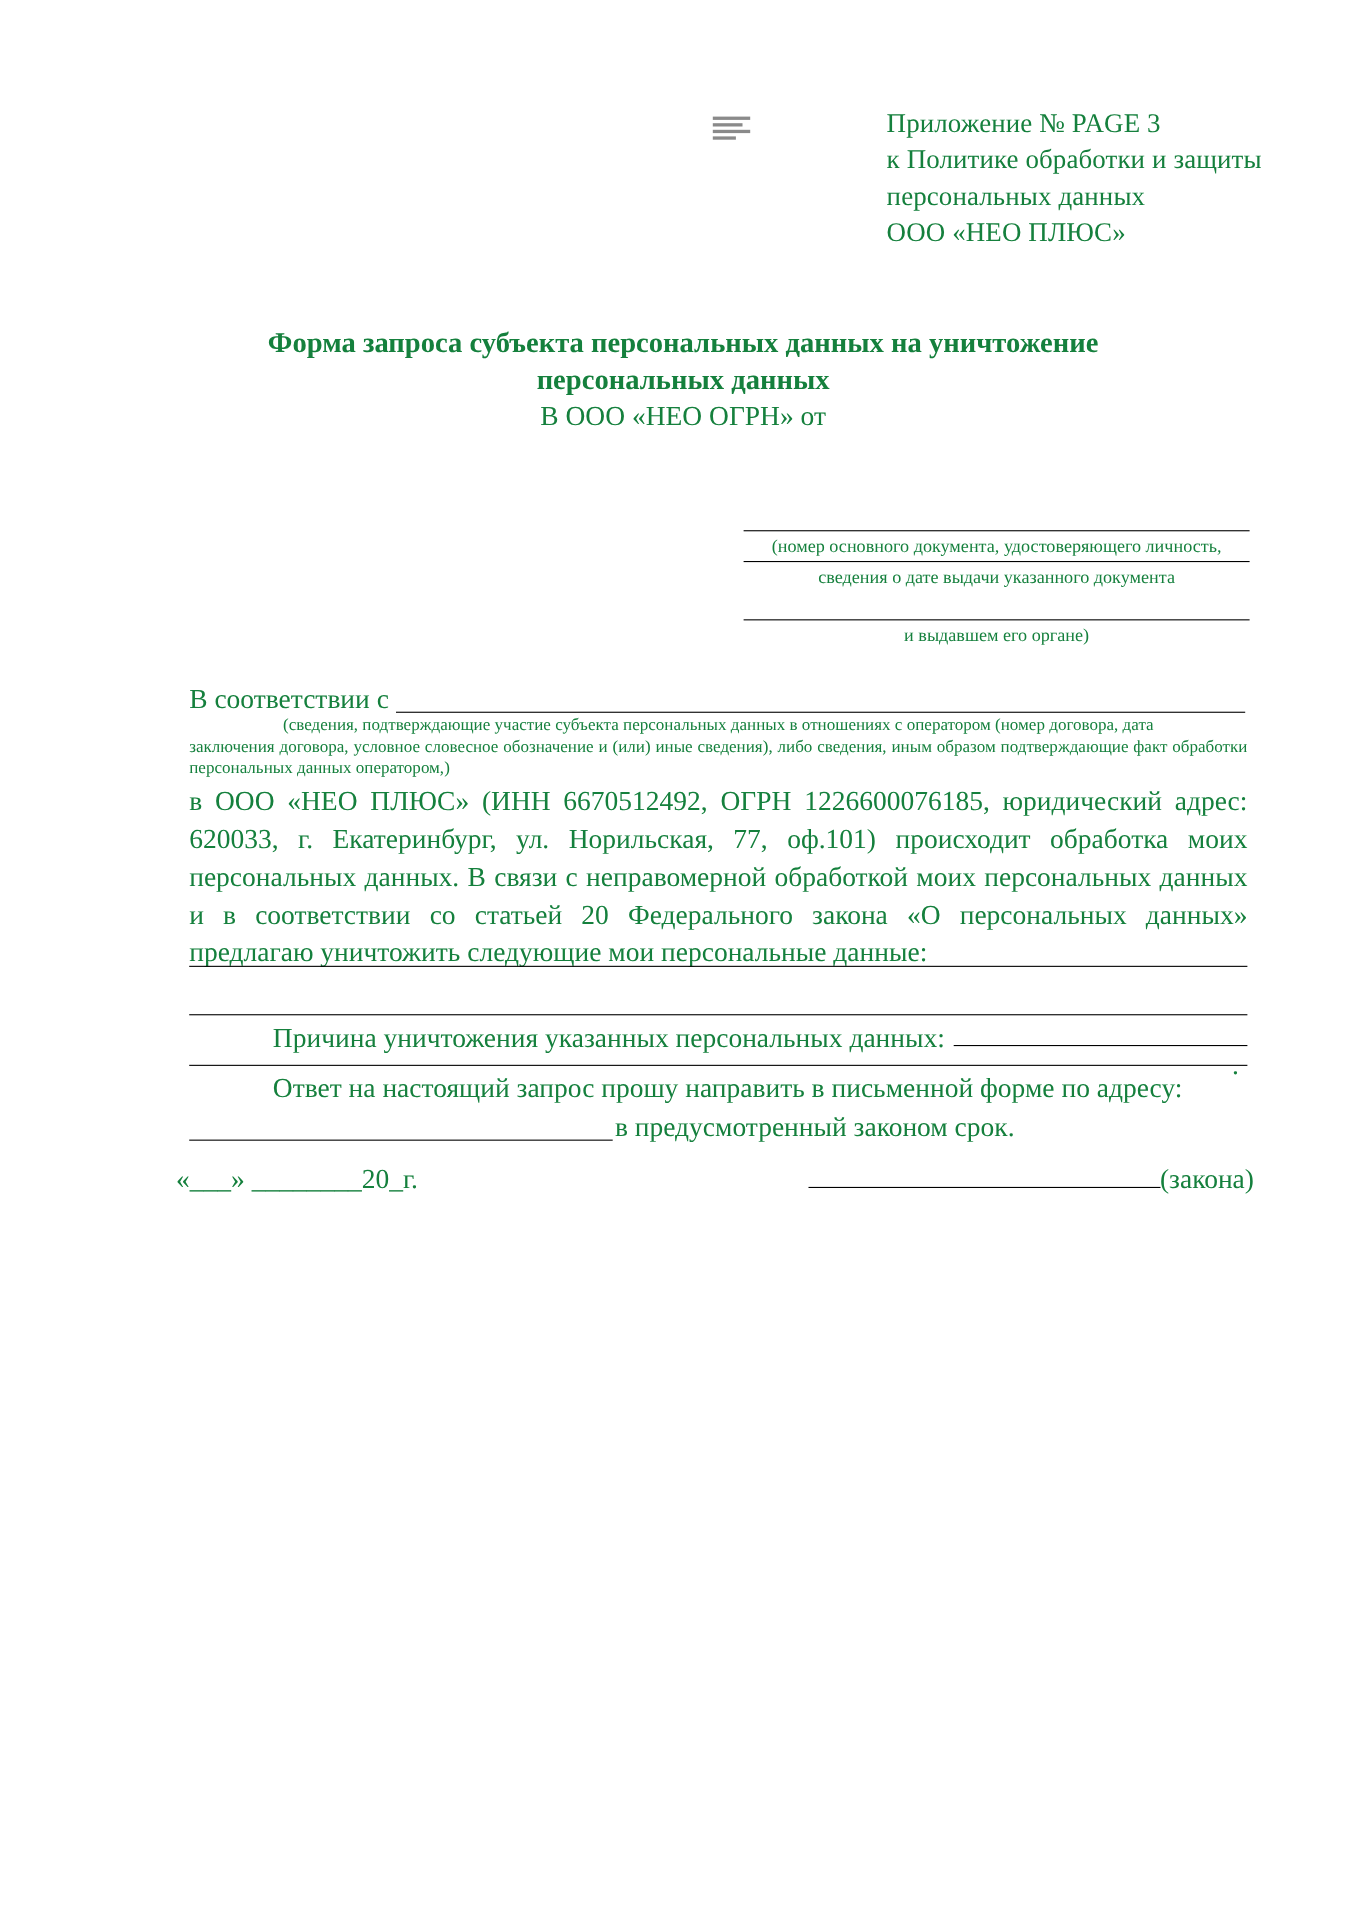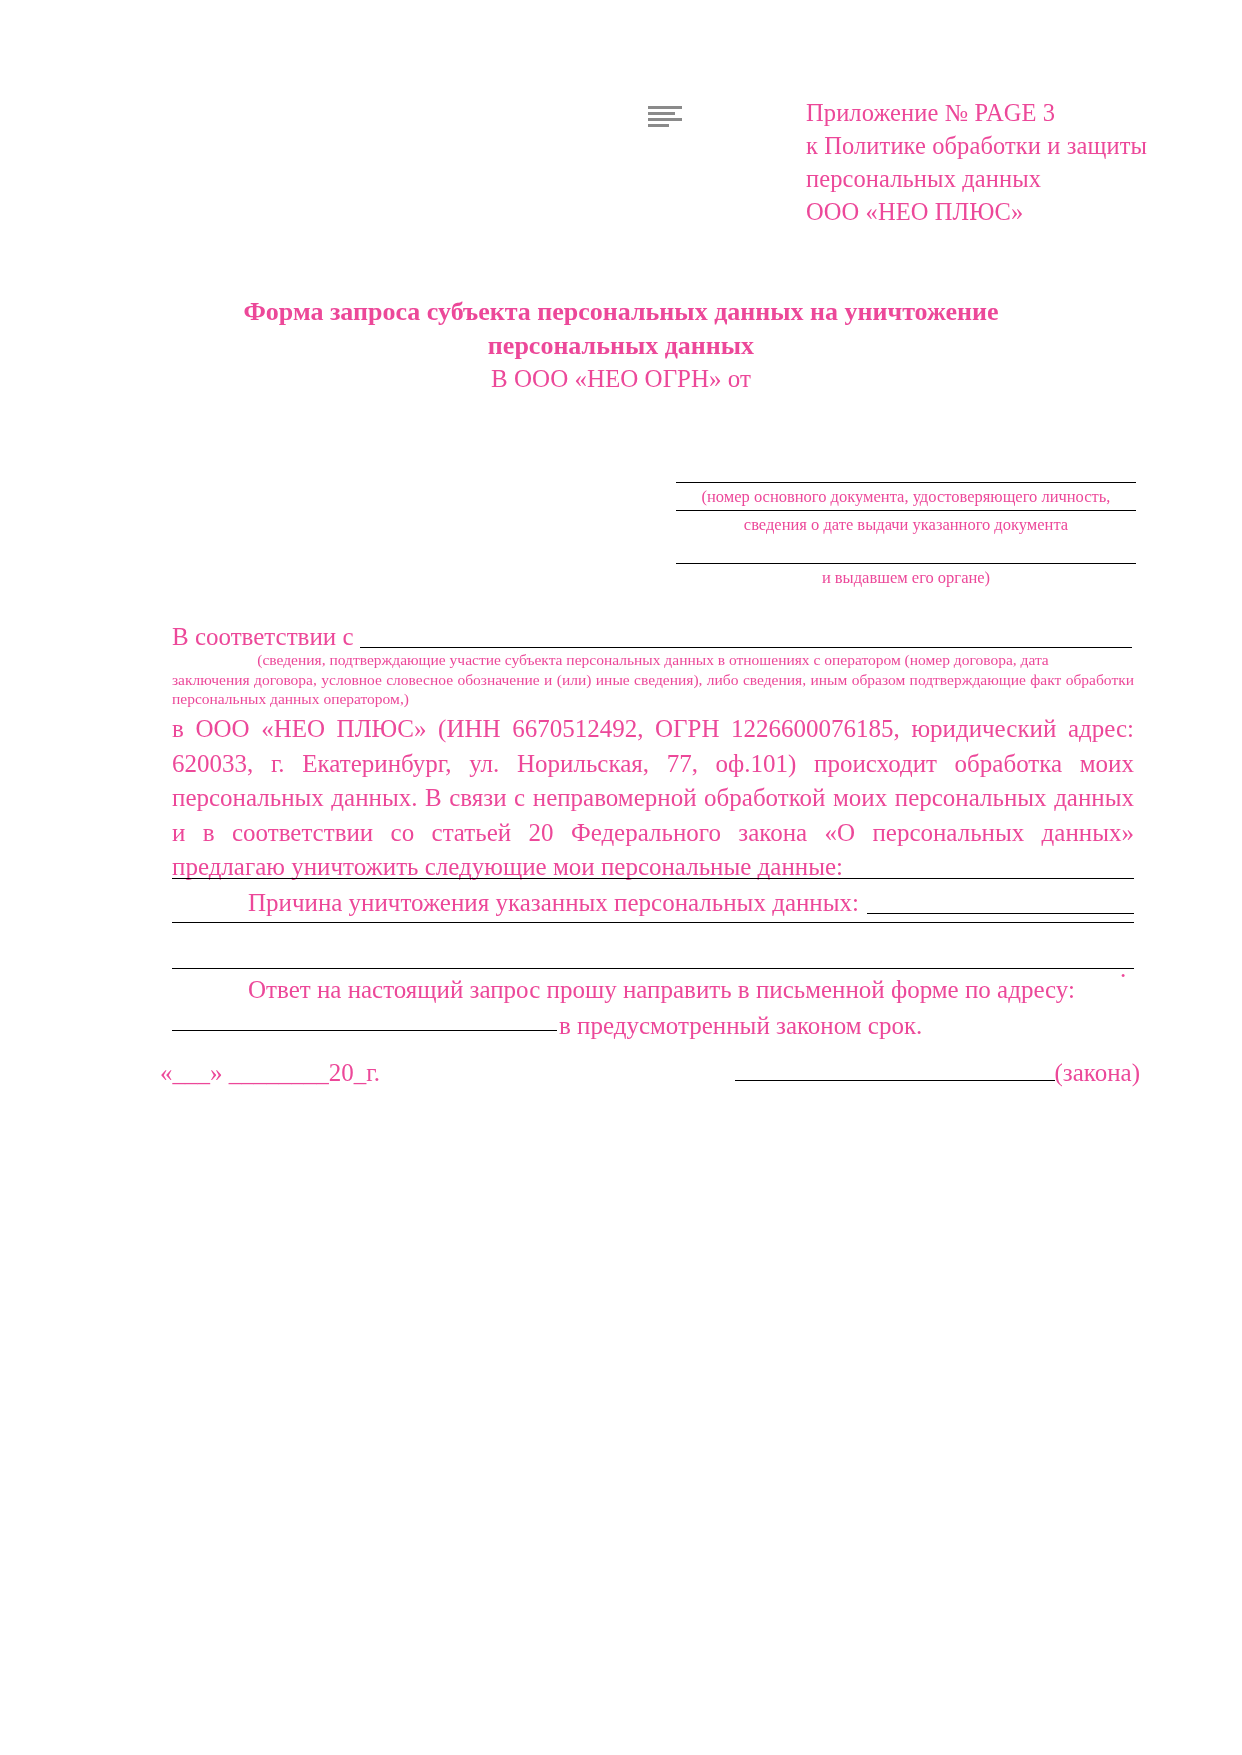--- a/index.html
+++ b/index.html
@@ -7,21 +7,21 @@
     padding: 0;
     background: #ffffff;
   }
   .page {
     position: relative;
     width: 1242px;
     height: 1755px;
     margin: 0 auto;
     background: #ffffff;
     font-family: "Liberation Serif", "DejaVu Serif", serif;
-    color: #ec4899;
+    color: #15803d;
     box-sizing: border-box;
   }
 
   
   .header-wrap {
     position: absolute;
     top: 96px;
     left: 0;
     width: 100%;
   }
@@ -145,27 +145,27 @@
     border-bottom: 1.7px solid #000;
     height: 0;
   }
   #rule-1 { top: 878px; }
   #rule-2 { top: 922px; }
   #rule-3 { top: 968px; }
 
   
   .reason-row {
     position: absolute;
-    top: 888px;
+    top: 930px;
     left: 248px;
     width: 886px;
     font-size: 25px;
     line-height: 30px;
     display: flex;
-    align-items: center;
+    align-items: flex-start;
   }
   .reason-row .lbl { white-space: nowrap; margin-right: 8px; }
   .reason-row .fill {
     flex: 1 1 auto;
     border-bottom: 1.7px solid #000;
     height: 20px;
   }
   .reason-dot {
     position: absolute;
     top: 955px;
@@ -183,21 +183,21 @@
     line-height: 32px;
   }
   .answer-second {
     position: absolute;
     top: 1010px;
     left: 172px;
     width: 962px;
     font-size: 25px;
     line-height: 32px;
     display: flex;
-    align-items: flex-start;
+    align-items: center;
   }
   .answer-second .fill {
     width: 385px;
     border-bottom: 1.7px solid #000;
     height: 20px;
     margin-right: 2px;
   }
 
   
   .sig-row {

